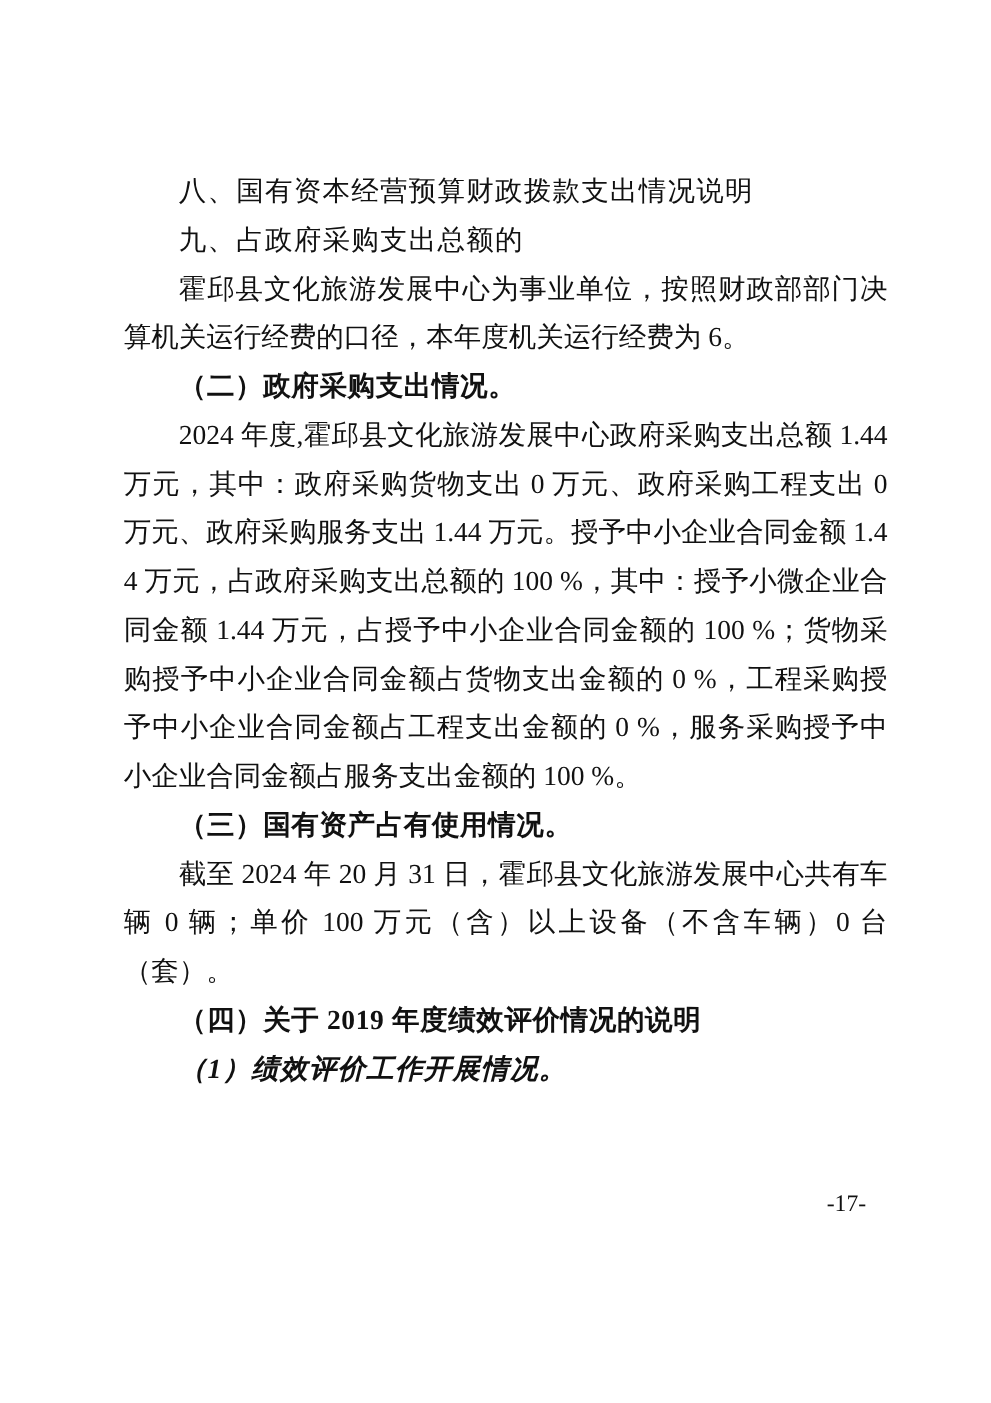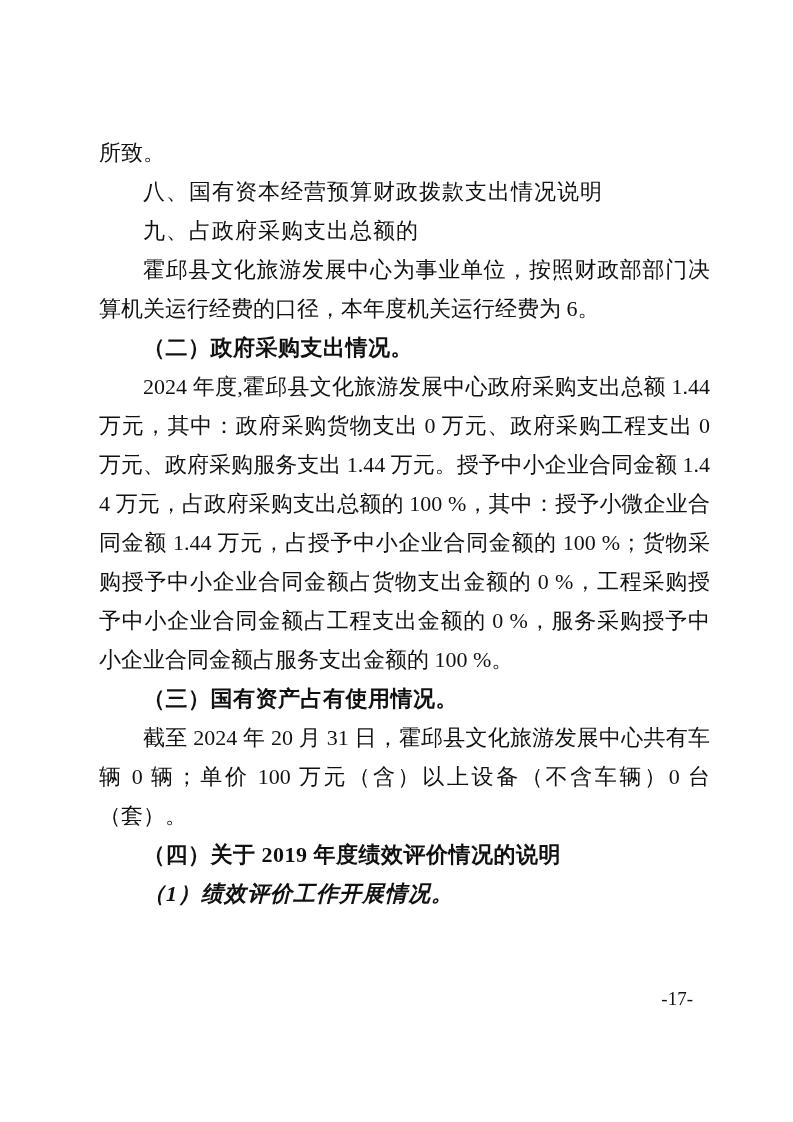--- a/index.html
+++ b/index.html
@@ -44,35 +44,34 @@
     letter-spacing: 0.5px;
   }
   .h-kai {
     font-weight: bold;
     font-style: italic;
     text-align: left;
     letter-spacing: 1px;
   }
   .page-number {
     position: absolute;
-    top: 988px;
+    top: 953px;
     right: 100px;
     font-family: "Liberation Serif", "DejaVu Serif", serif;
     font-size: 19px;
     line-height: 22px;
     color: #111111;
     margin-left: 48px;
   }
 </style>
 </head>
 <body>
 
 <div class="page">
 
-  <p class="doc-block noindent">所致。</p>
 
   <p class="doc-block h-sans indent">八、国有资本经营预算财政拨款支出情况说明</p>
 
 
   <p class="doc-block h-sans indent">九、占政府采购支出总额的</p>
 
 
   <p class="doc-block indent">霍邱县文化旅游发展中心为事业单位，按照财政部部门决算机关运行经费的口径，本年度机关运行经费为 6。</p>
 
   <p class="doc-block h-serif indent">（二）政府采购支出情况。</p>

